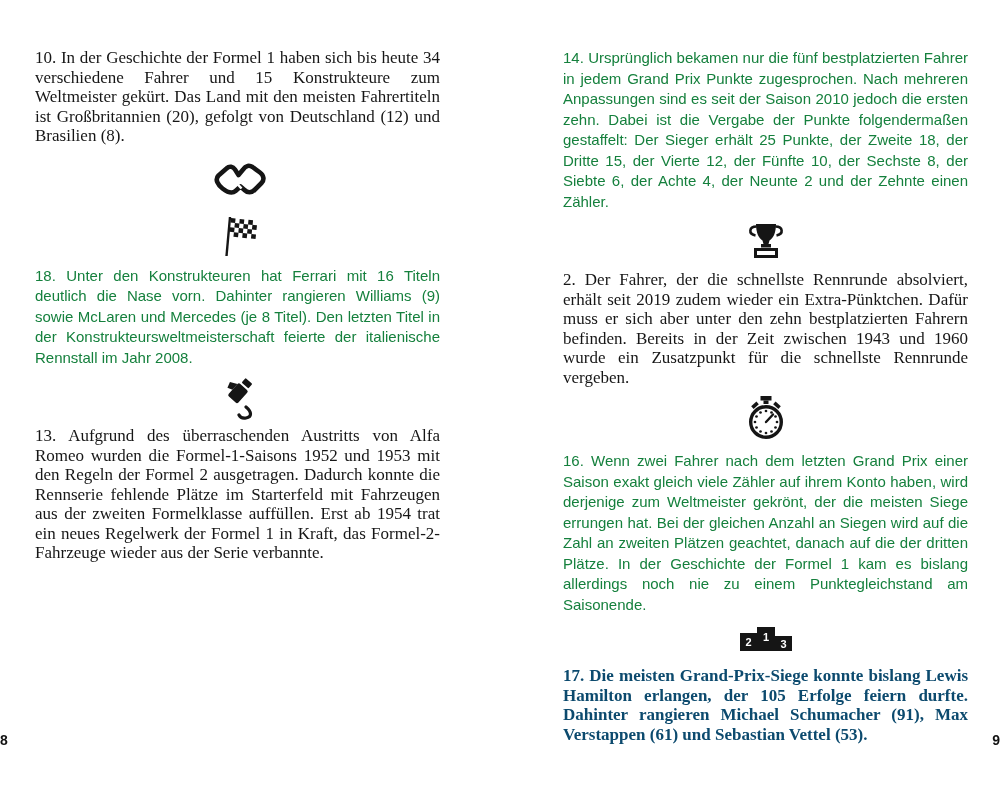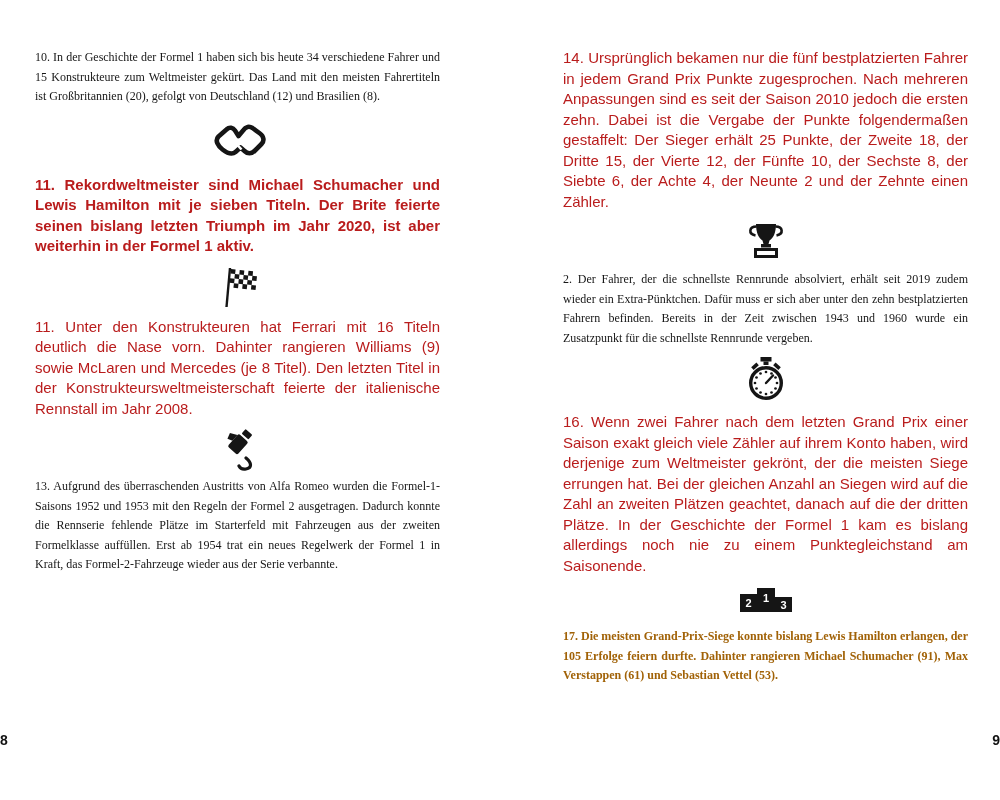--- a/index.html
+++ b/index.html
@@ -6,28 +6,28 @@
   body{
     width:1000px;height:800px;position:relative;overflow:hidden;
     background:#ffffff;
   }
   .page-col{position:absolute;top:48px;width:405px;}
   .col-left{left:35px;}
   .col-right{left:563px;}
   p.fact{margin:0;text-align:justify;}
   .serif{
     font-family:"Liberation Serif",serif;
-    font-size:12px;line-height:19.5px;color:#161616;
+    font-size:17px;line-height:19.5px;color:#161616;
   }
   .sans{
     font-family:"Liberation Sans",sans-serif;
-    font-size:15px;line-height:20.5px;color:#b91c1c;
+    font-size:15px;line-height:20.5px;color:#15803d;
   }
   .bold{font-weight:bold;}
-  .serif.bold{color:#a16207;}
+  .serif.bold{color:#0c4a6e;}
   .icon-row{display:flex;justify-content:center;align-items:center;}
   .m-track{margin:16px 0 16px 0;}
   .m-flag{margin:8px 0 8px 0;}
   .m-fuel{margin:6px 0 6px 0;}
   .m-trophy{margin:10px 0 10px 0;}
   .m-watch{margin:8px 0 10px 0;}
   .m-podium{margin:10px 0 14px 0;}
   .pageno{
     position:absolute;top:732px;
     font-family:"Liberation Sans",sans-serif;font-weight:bold;
@@ -48,21 +48,20 @@
 
   <p class="fact serif"><span>10.</span> <span>In der Geschichte der Formel 1 haben sich bis heute 34 verschiedene Fahrer und 15 Konstrukteure zum Weltmeister gekürt. Das Land mit den meisten Fahrertiteln ist Großbritannien (20), gefolgt von Deutschland (12) und Brasilien (8).</span></p>
 
   <div class="icon-row m-track">
     <svg width="56" height="36" viewBox="0 0 56 36">
       <path d="M12.5 26.5 C8 23 4.5 17.5 8.5 13.5 L16.5 6.5 C19.5 3.5 23 4.5 25 7.5 L28.5 13 L33.5 7 C35.5 3.5 39.5 3 42.5 5 L50 10.5 C54 13.5 54.5 18 51.5 21 L44.5 28 C41.5 31 37.5 31 34.5 28 L30.5 24.5 L25.5 29 C21.5 32.5 17 30 12.5 26.5 Z" fill="none" stroke="#151515" stroke-width="4.6" stroke-linejoin="round"></path>
       <line x1="27" y1="21.5" x2="31.5" y2="26.5" stroke="#ffffff" stroke-width="2.6"></line>
     </svg>
   </div>
 
-  <p class="fact sans bold"><span>11.</span> <span>Rekordweltmeister sind Michael Schumacher und Lewis Hamilton mit je sieben Titeln. Der Brite feierte seinen bislang letzten Triumph im Jahr 2020, ist aber weiterhin in der Formel 1 aktiv.</span></p>
 
   <div class="icon-row m-flag">
     <svg width="38" height="44" viewBox="0 0 38 44">
       <line x1="11" y1="3" x2="7.5" y2="42" stroke="#151515" stroke-width="2.4"></line>
       <g fill="#151515" transform="translate(12,4) rotate(6)">
         <rect x="0" y="0" width="4.6" height="4.6"></rect>
           <rect x="8.8" y="0" width="4.6" height="4.6"></rect>
           <rect x="17.6" y="0" width="4.6" height="4.6"></rect>
         <rect x="4.4" y="4.6" width="4.6" height="4.6"></rect>
           <rect x="13.2" y="4.6" width="4.6" height="4.6"></rect>
@@ -70,21 +69,21 @@
         <rect x="0" y="9.2" width="4.6" height="4.6"></rect>
           <rect x="8.8" y="9.2" width="4.6" height="4.6"></rect>
           <rect x="17.6" y="9.2" width="4.6" height="4.6"></rect>
         <rect x="4.4" y="13.8" width="4.6" height="4.6"></rect>
           <rect x="13.2" y="13.8" width="4.6" height="4.6"></rect>
           <rect x="22" y="13.8" width="4.6" height="4.6"></rect>
       </g>
     </svg>
   </div>
 
-  <p class="fact sans"><span>11.</span> <span>Unter den Konstrukteuren hat Ferrari mit 16 Titeln deutlich die Nase vorn. Dahinter rangieren Williams (9) sowie McLaren und Mercedes (je 8 Titel). Den letzten Titel in der Konstrukteursweltmeisterschaft feierte der italienische Rennstall im Jahr 2008.</span></p>
+  <p class="fact sans"><span>18.</span> <span>Unter den Konstrukteuren hat Ferrari mit 16 Titeln deutlich die Nase vorn. Dahinter rangieren Williams (9) sowie McLaren und Mercedes (je 8 Titel). Den letzten Titel in der Konstrukteursweltmeisterschaft feierte der italienische Rennstall im Jahr 2008.</span></p>
 
   <div class="icon-row m-fuel">
     <svg width="46" height="46" viewBox="0 0 46 46">
       <g fill="#151515" transform="rotate(42 23 20)">
         <rect x="18" y="3" width="9" height="6" rx="1"></rect>
         <rect x="16" y="11" width="13" height="17" rx="2"></rect>
         <path d="M16 13 L9 16.5 L11 22.5 L16 20.5 Z"></path>
       </g>
       <path d="M31 33 C37 38 37 43 31 44 C27 44.8 25 43 24 41" fill="none" stroke="#151515" stroke-width="3.2" stroke-linecap="round"></path>
     </svg>

